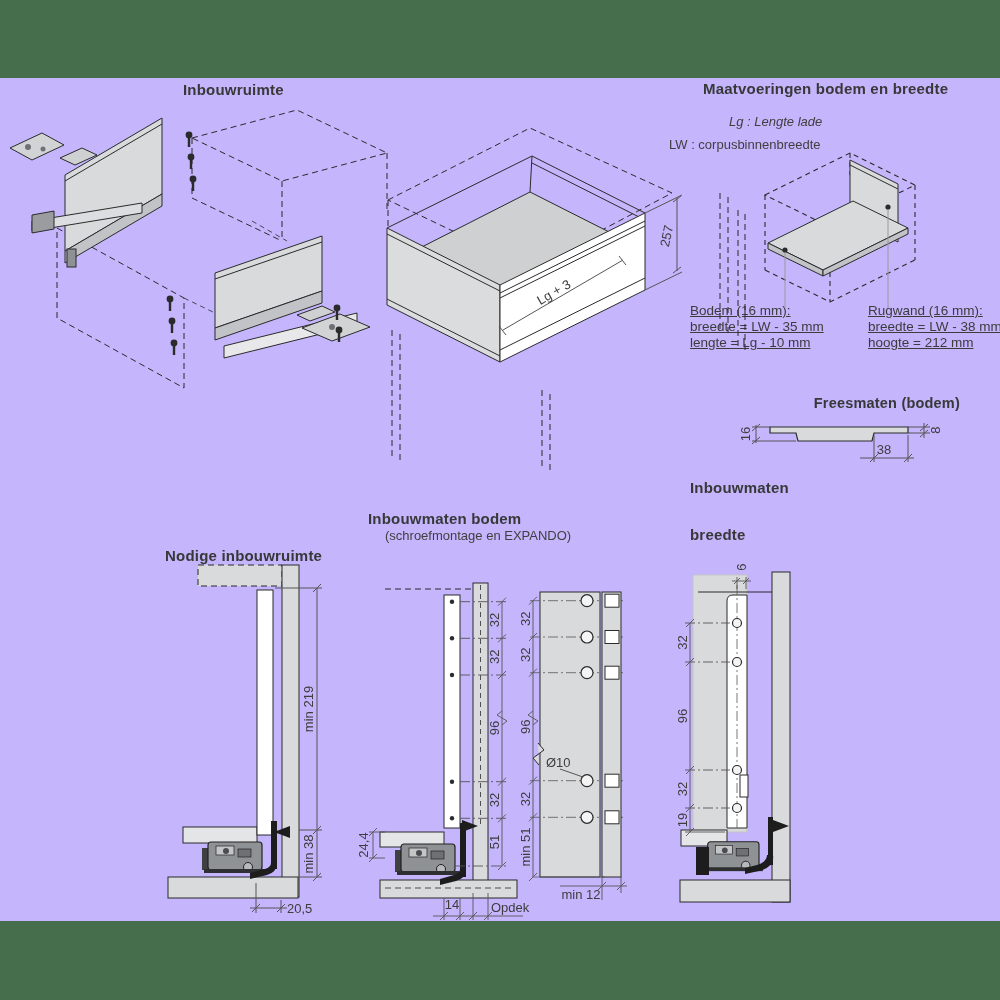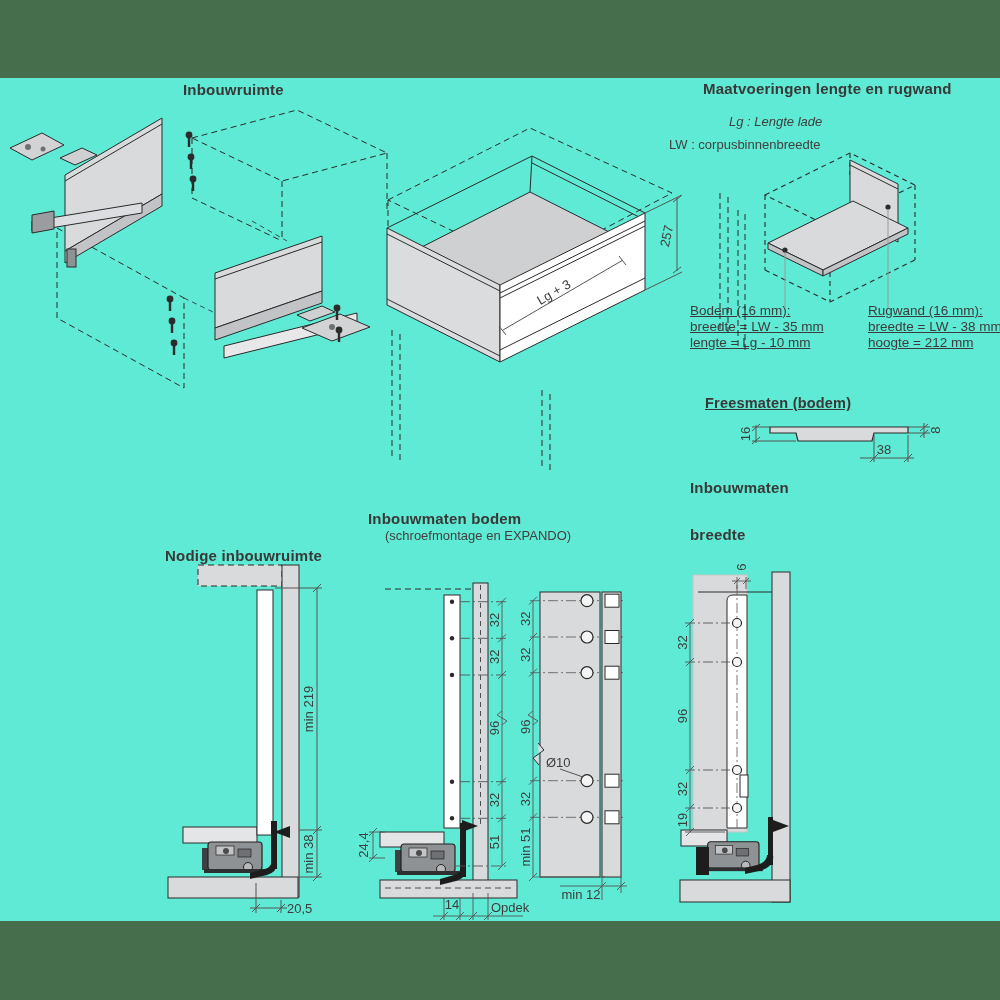--- a/index.html
+++ b/index.html
@@ -1,38 +1,38 @@
 <!DOCTYPE html>
 <html><head>
 <meta charset="utf-8">
 <style>
   html,body{margin:0;padding:0;background:#fff;}
-  .canvas{position:relative;width:1000px;height:1000px;background:#5eead4;overflow:hidden;
+  .canvas{position:relative;width:1000px;height:1000px;background:#c4b5fd;overflow:hidden;
           font-family:"Liberation Sans",sans-serif;color:#3a3a3a;}
   .banner{position:absolute;left:0;width:1000px;background:#466E4C;}
   .banner.top{top:0;height:78px;}
   .banner.bottom{top:921px;height:79px;}
   .sec-title{position:absolute;font-size:15px;font-weight:bold;color:#383838;letter-spacing:.2px;}
   .sec-sub{position:absolute;font-size:13px;color:#404040;}
   .txtblock{position:absolute;font-size:13.5px;line-height:16px;color:#3c3c3c;text-decoration:underline;}
   svg{position:absolute;overflow:visible;}
   svg text{font-family:"Liberation Sans",sans-serif;font-size:13px;fill:#3d3d3d;}
-  .center{text-align:left;text-decoration:underline;}
+  .center{text-align:right;}
 </style>
 </head>
 <body>
 
 <div class="canvas">
 
   <div class="banner top"></div>
   <div class="banner bottom"></div>
 
   <div class="sec-title" style="left:183px;top:81px;">Inbouwruimte</div>
 
-  <div class="sec-title" style="left:703px;top:80px;">Maatvoeringen lengte en rugwand</div>
+  <div class="sec-title" style="left:703px;top:80px;">Maatvoeringen bodem en breedte</div>
   <div class="sec-sub" style="left:669px;top:98px;margin-top:39px;">LW : corpusbinnenbreedte</div>
   <div class="sec-sub" style="left:729px;top:114px;font-style:italic;">Lg : Lengte lade</div>
 
   <div class="txtblock" style="left:690px;top:303px;width:175px;">
     <div>Bodem (16 mm):</div>
     <div>breedte = LW - 35 mm</div>
     <div>lengte = Lg - 10 mm</div>
   </div>
   <div class="txtblock" style="left:868px;top:303px;width:135px;">
     <div>Rugwand (16 mm):</div>

